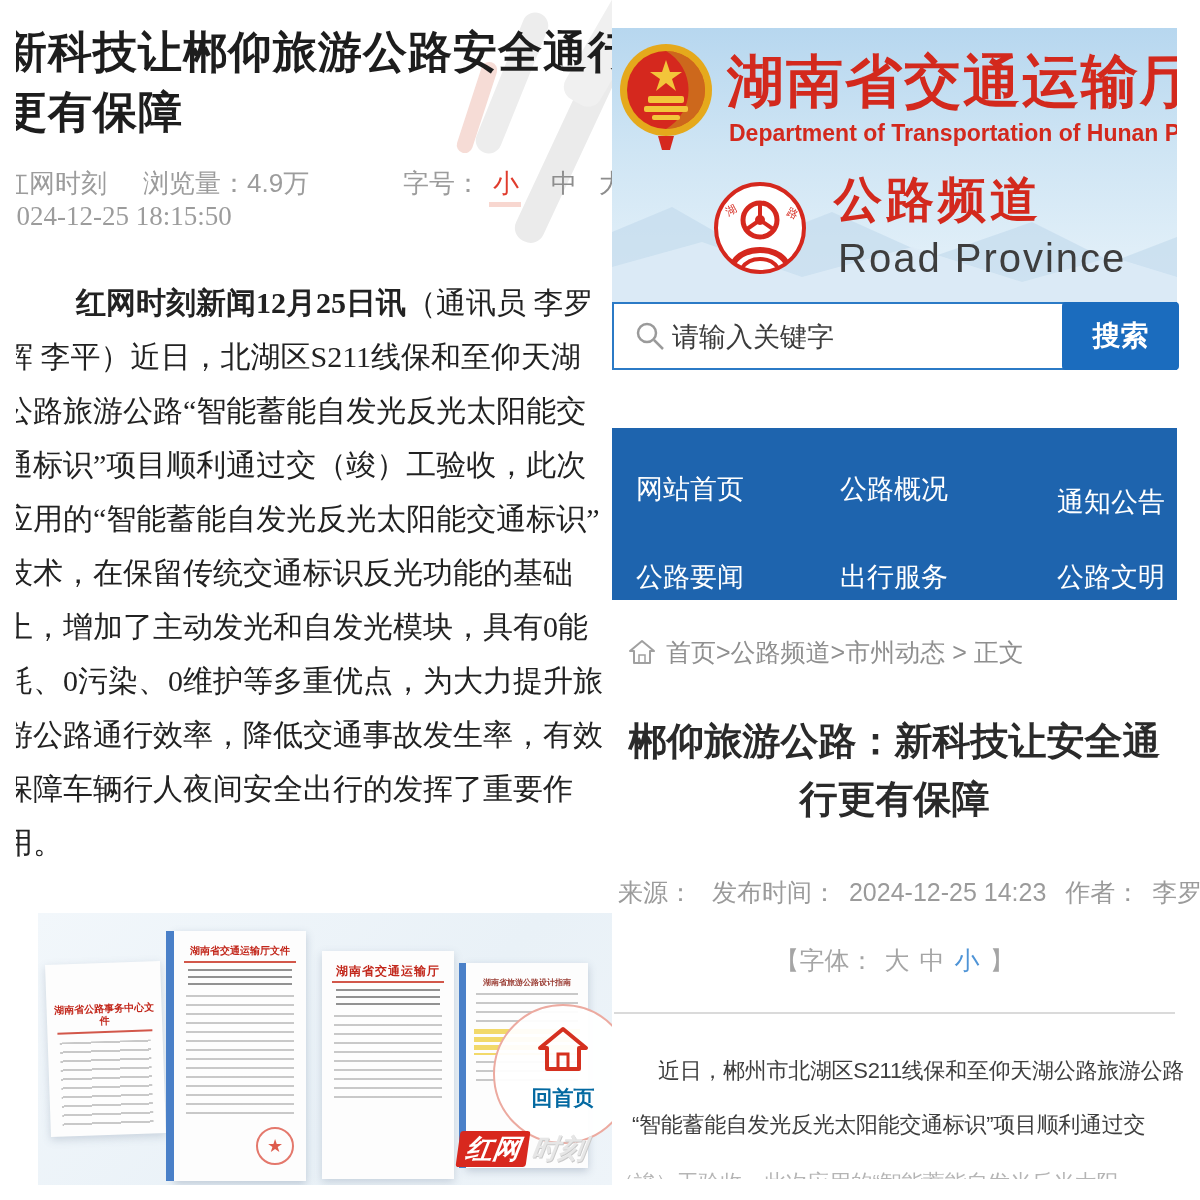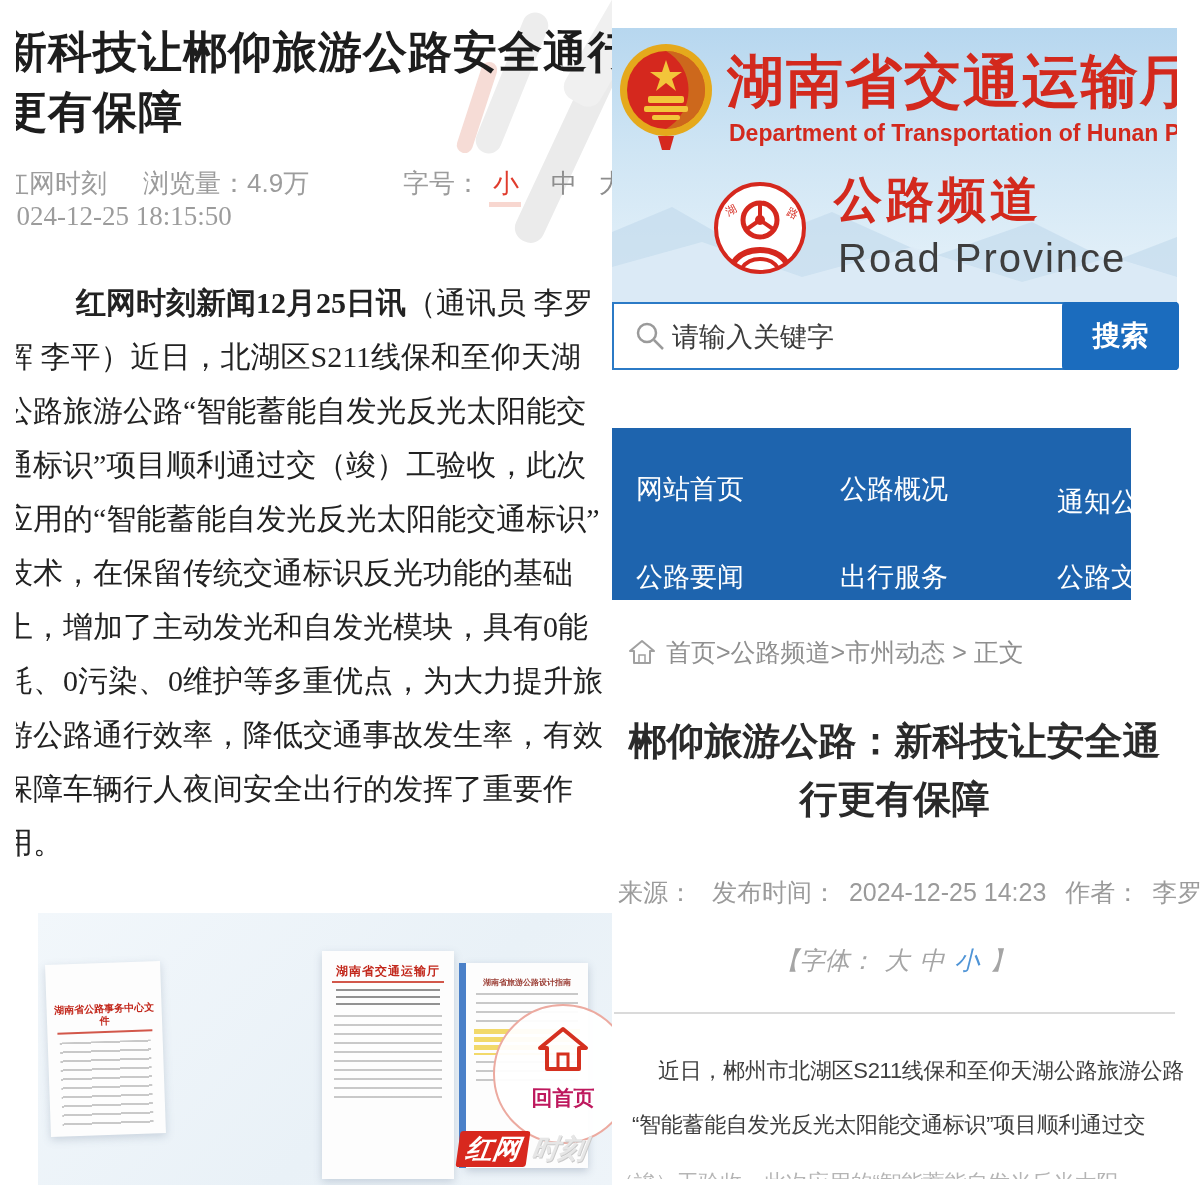--- a/index.html
+++ b/index.html
@@ -49,21 +49,21 @@
   .doc2 .doc-bars{height:120px;}
   .doc-sub{margin:6px 14px;height:18px;opacity:.8;
            background:repeating-linear-gradient(to bottom,#777 0 2px,transparent 2px 7px);}
   .doc-hl{margin:6px 8px;height:26px;
           background:repeating-linear-gradient(to bottom,#f2d96a 0 5px,transparent 5px 8px);}
   .stamp{position:absolute;right:12px;bottom:16px;width:34px;height:34px;border-radius:50%;
          border:2px solid rgba(216,62,45,.7);color:rgba(216,62,45,.85);font-size:18px;
          line-height:34px;text-align:center;}
   .back-home{position:absolute;left:455px;top:91px;width:136px;height:136px;border-radius:50%;
              background:rgba(255,255,255,.95);border:2px solid #ecaaa0;text-align:center;}
-  .back-home .bh-text{display:block;margin-top:8px;color:#be185d;font-size:21px;font-weight:bold;}
+  .back-home .bh-text{display:block;margin-top:8px;color:#0369a1;font-size:21px;font-weight:bold;}
   .rednet-logo{position:absolute;left:420px;top:218px;transform:skewX(-8deg);
                font-style:italic;font-weight:bold;font-size:27px;white-space:nowrap;}
   .rednet-logo .p1{background:#d8281e;color:#fff;padding:3px 8px;border-radius:3px;}
   .rednet-logo .p2{color:#e6e6e6;text-shadow:1px 1px 0 #c9c9c9;padding-left:4px;}
   
   .right-page{position:absolute;left:612px;top:0;width:588px;height:1200px;background:#fff;overflow:hidden;}
   .rp-header{position:absolute;left:0;top:28px;width:565px;height:274px;overflow:hidden;
              background:linear-gradient(180deg,#b7d7ef 0%,#cfe5f4 45%,#e8f3fa 100%);}
   .rp-header svg.mtn{position:absolute;left:0;bottom:0;}
   .rp-emblem{position:absolute;left:6px;top:10px;}
@@ -78,34 +78,34 @@
                  letter-spacing:2px;white-space:nowrap;}
   .rp-search{position:absolute;left:0;top:302px;width:561px;height:64px;background:#fff;
              border:2px solid #2b7ac6;}
   .rp-search .mag{position:absolute;left:20px;top:16px;}
   .rp-search input{position:absolute;left:56px;top:0;width:380px;height:64px;border:none;outline:none;
                    font-size:27px;color:#3c3c3c;font-family:"Liberation Sans",sans-serif;background:transparent;}
   .rp-search input::placeholder{color:#3c3c3c;opacity:1;}
   .rp-search .btn{position:absolute;left:448px;top:-2px;width:117px;height:68px;background:#1b6cbe;
                   color:#fff;font-size:28px;font-weight:bold;border:none;border-radius:4px;
                   text-align:center;line-height:68px;cursor:pointer;}
-  .rp-nav{position:absolute;left:0;top:428px;width:519px;height:172px;background:#1e64ae;}
+  .rp-nav{position:absolute;left:0;top:428px;width:565px;height:172px;background:#1e64ae;}
   .rp-nav .item{position:absolute;color:#fff;font-size:27px;white-space:nowrap;cursor:pointer;}
   .n1{left:24px;top:43px;}  .n2{left:228px;top:43px;}  .n3{left:445px;top:43px;margin-top:13px;}
   .n4{left:24px;top:131px;} .n5{left:228px;top:131px;} .n6{left:445px;top:131px;}
   .rp-breadcrumb{position:absolute;left:16px;top:636px;height:32px;font-size:25px;color:#8f8f8f;
                  white-space:nowrap;}
   .rp-breadcrumb svg{vertical-align:-4px;margin-right:10px;}
   .rp-title{position:absolute;left:0;top:712px;width:565px;text-align:center;font-size:38px;
             line-height:58px;font-weight:bold;color:#2a2a2a;}
   .rp-meta{position:absolute;left:0;top:876px;width:565px;text-align:center;font-size:25px;
            color:#9b9b9b;white-space:nowrap;}
   .rp-meta span{margin:12px 6px;}
   .rp-fontrow{position:absolute;left:0;top:944px;width:565px;text-align:center;font-size:25px;
-              color:#a5a5a5;font-style:italic;}
+              color:#a5a5a5;}
   .rp-fontrow span{margin:0 5px;}
   .rp-fontrow .sm{color:#4f94d6;}
   .rp-divider{position:absolute;left:2px;top:1012px;width:561px;height:2px;background:#dadada;}
   .rp-body-line{position:absolute;left:0;width:575px;font-size:22px;letter-spacing:-0.3px;
                 color:#3e3e3e;white-space:nowrap;overflow:hidden;}
   .rb1{top:1056px;text-indent:46px;}
   .rb2{top:1110px;margin-left:20px;}
   .rb3{top:1168px;height:11px;opacity:.38;}
 </style>
 </head>
@@ -151,20 +151,27 @@
         <div class="bl">用。</div>
       </div>
     </div>
 
     <div class="lp-figure">
       <div class="doc doc1">
         <div class="doc-title">湖南省公路事务中心文件</div>
         <div class="doc-rule"></div>
         <div class="doc-bars"></div>
       </div>
+      <div class="doc doc2">
+        <div class="doc-title">湖南省交通运输厅文件</div>
+        <div class="doc-rule"></div>
+        <div class="doc-sub"></div>
+        <div class="doc-bars"></div>
+        <div class="stamp">★</div>
+      </div>
       <div class="doc doc3">
         <div class="doc-title">湖南省交通运输厅</div>
         <div class="doc-rule"></div>
         <div class="doc-sub"></div>
         <div class="doc-bars"></div>
       </div>
       <div class="doc doc4">
         <div class="doc-title">湖南省旅游公路设计指南</div>
         <div class="doc-bars" style="height:30px;margin:4px 10px;"></div>
         <div class="doc-hl"></div>

